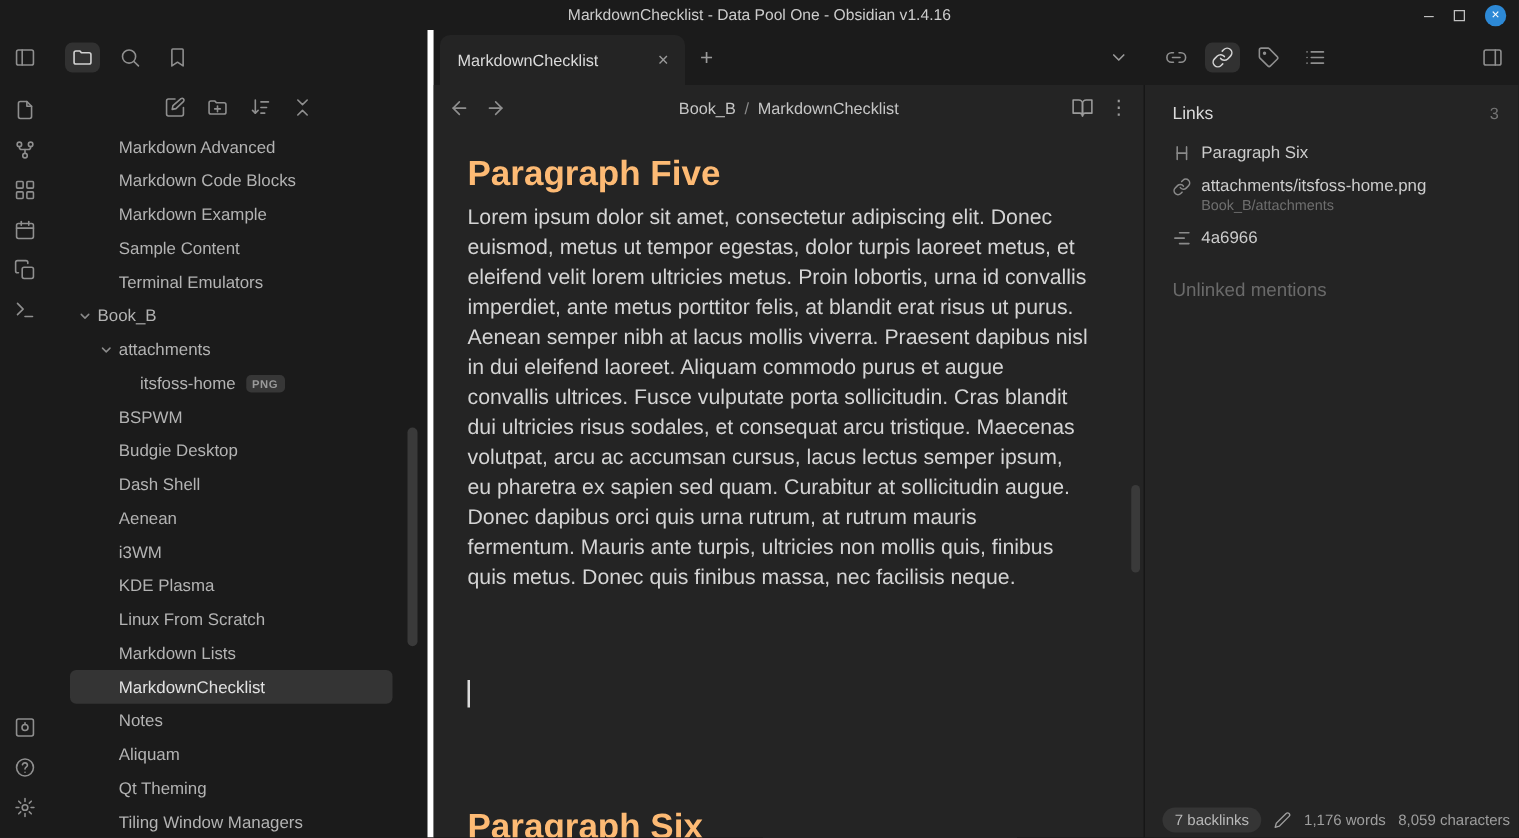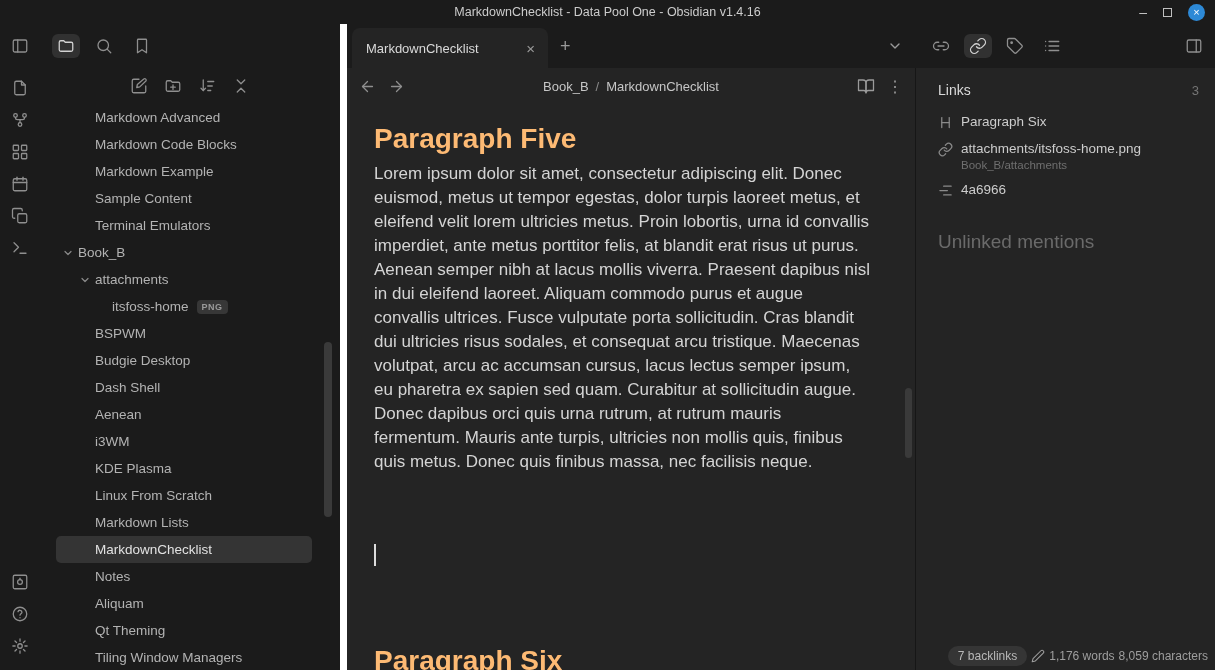--- a/index.html
+++ b/index.html
@@ -20,21 +20,21 @@
   
   .ribbon { width:40px; flex-shrink:0; display:flex; flex-direction:column; align-items:center; }
   .ribbon-header { height:44px; display:flex; align-items:center; justify-content:center; width:100%; }
   .ribbon-icons, .ribbon-bottom { display:flex; flex-direction:column; gap:8px; align-items:center; }
   .ribbon-icons { padding-top:8px; }
   .ribbon-bottom { margin-top:auto; padding-bottom:12px; }
   .icon-btn { color:#8f8f8f; display:flex; align-items:center; justify-content:center; width:28px; height:24px; border-radius:6px; cursor:default; flex-shrink:0; }
   .icon-btn.active { background:#313131; color:#d2d2d2; }
 
   
-  .sidebar { width:307px; flex-shrink:0; display:flex; flex-direction:column; border-right:7px solid #ffffff; min-height:0; }
+  .sidebar { width:307px; flex-shrink:0; display:flex; flex-direction:column; border-right:5px solid #ffffff; min-height:0; }
   .sidebar-header { height:44px; display:flex; align-items:center; gap:10px; padding-left:12px; flex-shrink:0; }
   .sidebar-toolbar { height:36px; display:flex; align-items:center; justify-content:center; gap:6px; flex-shrink:0; }
   .file-tree { flex:1; padding:0 28px 0 16px; position:relative; overflow:hidden; }
   .tree-item { height:27px; display:flex; align-items:center; border-radius:5px; font-size:13.5px; color:#b3b3b3; white-space:nowrap; cursor:default; }
   .tree-item.selected { background:#343434; color:#e2e2e2; }
   .tree-chevron { width:16px; display:flex; align-items:center; color:#8a8a8a; flex-shrink:0; }
   .tree-badge { margin-left:8px; background:#373737; color:#9a9a9a; font-size:9px; font-weight:700; letter-spacing:.5px; padding:2px 5px; border-radius:4px; }
   .tree-scrollbar { position:absolute; right:8px; top:238px; width:8px; height:175px; background:#3a3a3a; border-radius:4px; }
 
   
@@ -69,23 +69,23 @@
 
   
   .right-panel { width:300px; flex-shrink:0; background:#242424; border-left:1px solid #161616; position:relative; padding:14px 16px 0 22px; }
   .panel-header { display:flex; align-items:center; margin-bottom:16px; }
   .panel-title { font-size:14px; color:#dadada; }
   .panel-count { margin-left:auto; font-size:13px; color:#757575; }
   .link-item { display:flex; gap:8px; margin-bottom:11px; align-items:flex-start; font-size:13.5px; color:#cccccc; }
   .li-icon { color:#8a8a8a; flex-shrink:0; margin-top:1px; }
   .li-text { display:flex; flex-direction:column; min-width:0; }
   .li-sub { font-size:11.5px; color:#6f6f6f; margin-top:3px; }
-  .unlinked { margin-top:33px; font-size:19px; color:#6a6a6a; }
-
-  .statusbar { position:absolute; bottom:0; right:0; height:28px; display:flex; align-items:center; gap:4px; padding:0 7px; font-size:12px; color:#9e9e9e; background:#242424; white-space:nowrap; }
+  .unlinked { margin-top:26px; font-size:15px; color:#6a6a6a; }
+
+  .statusbar { position:absolute; bottom:0; right:0; height:28px; display:flex; align-items:center; gap:10px; padding:0 7px; font-size:12px; color:#9e9e9e; background:#242424; white-space:nowrap; }
   .backlinks-pill { background:#353535; color:#b8b8b8; padding:3px 10px; border-radius:12px; font-size:12px; }
   .sb-icon { color:#9e9e9e; display:flex; }
 </style>
 </head>
 <body>
 
 <div class="titlebar">
   <span>MarkdownChecklist - Data Pool One - Obsidian v1.4.16</span>
   <div class="win-controls">
     <span class="win-btn">–</span>

